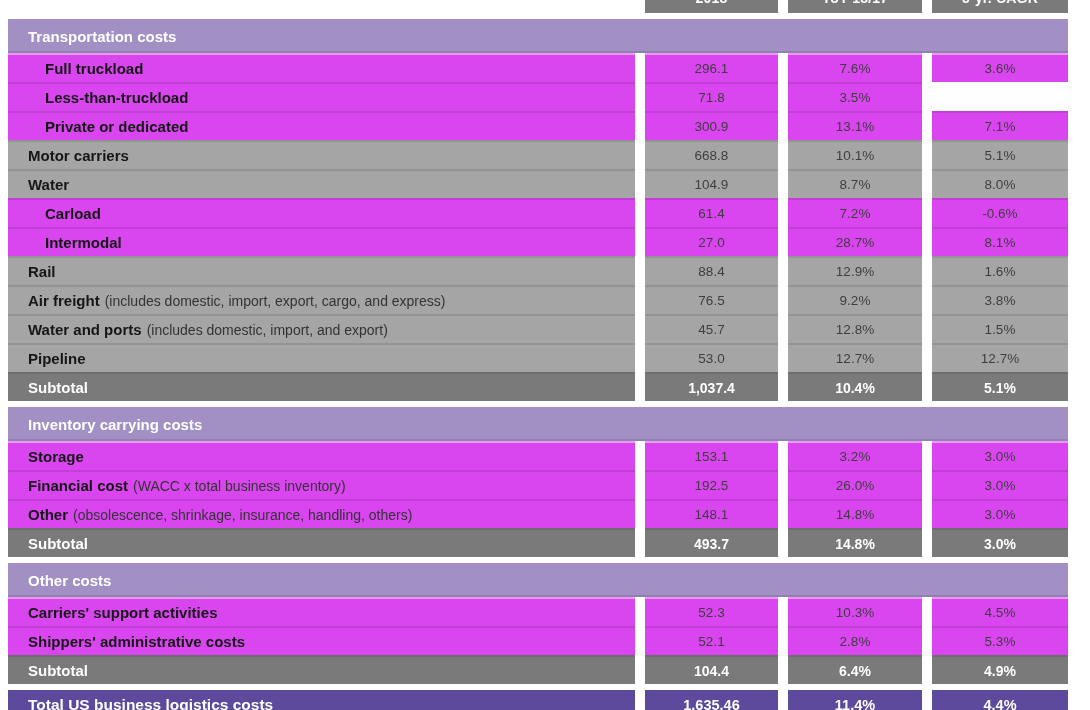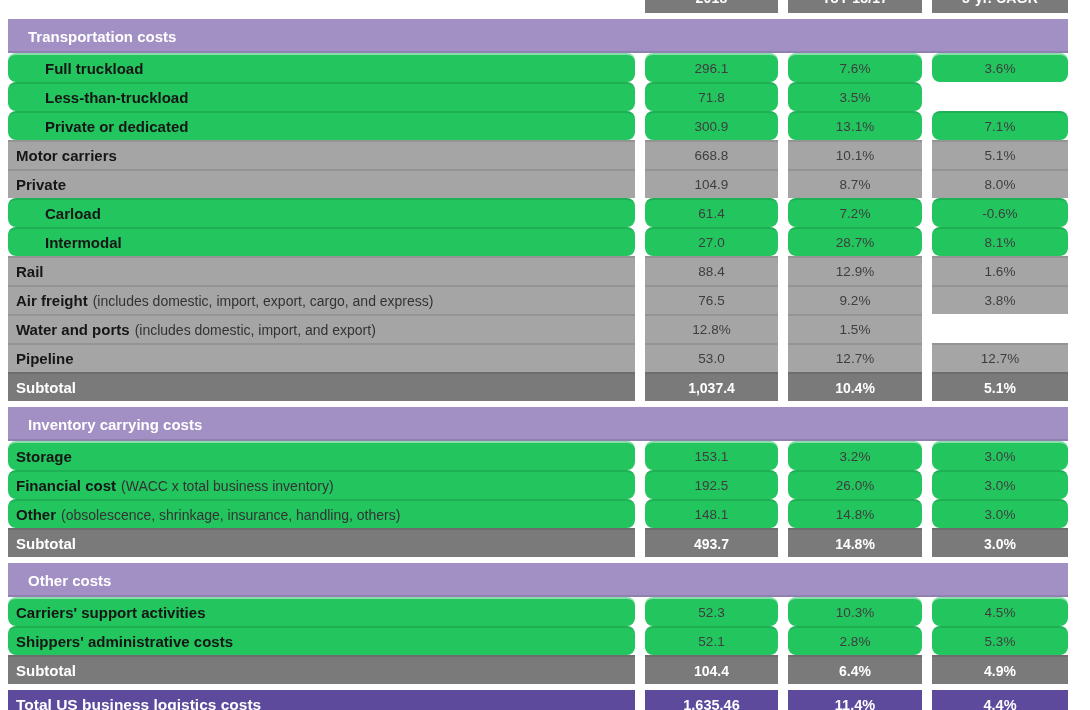--- a/index.html
+++ b/index.html
@@ -18,28 +18,28 @@
   .section { margin-bottom: 6px; }
   .section-header { width: 1060px; height: 34px; background: #a290c5; color: #ffffff;
                     font-weight: bold; font-size: 15px; display: flex; align-items: center;
                     padding-left: 20px; box-shadow: inset 0 -2px 0 rgba(0,0,0,0.10); }
 
   .row { height: 29px; }
   .row > div { display: flex; align-items: center; }
   .row + .row > div { border-top: 2px solid rgba(0,0,0,0.10); }
   .section-header + .row > div { border-top: 2px solid rgba(255,255,255,0.45); }
 
-  .label-cell { padding-left: 8px; }
+  .label-cell { padding-left: 20px; }
   .row.indent .label-cell { padding-left: 37px; }
   .label-cell .lbl { font-weight: bold; color: #161616; font-size: 15px; white-space: nowrap; }
   .label-cell .note { font-weight: normal; color: #333333; font-size: 14px; margin-left: 5px; white-space: nowrap; }
 
   .vcell { justify-content: center; font-size: 13.5px; color: #3e3e3e; }
 
-  .shade-light > div { background: #22c55e; border-radius: 8px; }
+  .shade-light > div { background: #d946ef; }
   .shade-medium > div { background: #a5a5a5; }
   .shade-subtotal > div { background: #7a7a7a; }
   .shade-subtotal .lbl, .shade-subtotal .vcell { color: #ffffff; }
   .shade-subtotal .vcell { font-weight: bold; font-size: 14px; }
 
   .total-row { height: 32px; margin-top: 0; }
   .total-row > div { background: #5d4a9c; border-bottom: 3px solid #4c3c85; }
   .total-row .lbl { color: #ffffff; font-size: 15.5px; }
   .total-row .vcell { color: #ffffff; font-weight: bold; font-size: 14.5px; }
 </style>
@@ -92,21 +92,21 @@
         <div class="grid row shade-medium">
           <div class="label-cell">
             <span class="lbl">Motor carriers</span>
           </div>
           <div class="vcell">668.8</div>
           <div class="vcell">10.1%</div>
           <div class="vcell">5.1%</div>
         </div>
         <div class="grid row shade-medium">
           <div class="label-cell">
-            <span class="lbl">Private</span>
+            <span class="lbl">Water</span>
           </div>
           <div class="vcell">104.9</div>
           <div class="vcell">8.7%</div>
           <div class="vcell">8.0%</div>
         </div>
         <div class="grid row shade-light indent">
           <div class="label-cell">
             <span class="lbl">Carload</span>
           </div>
           <div class="vcell">61.4</div>
@@ -136,20 +136,21 @@
           </div>
           <div class="vcell">76.5</div>
           <div class="vcell">9.2%</div>
           <div class="vcell">3.8%</div>
         </div>
         <div class="grid row shade-medium">
           <div class="label-cell">
             <span class="lbl">Water and ports</span>
             <span class="note">(includes domestic, import, and export)</span>
           </div>
+          <div class="vcell">45.7</div>
           <div class="vcell">12.8%</div>
           <div class="vcell">1.5%</div>
         </div>
         <div class="grid row shade-medium">
           <div class="label-cell">
             <span class="lbl">Pipeline</span>
           </div>
           <div class="vcell">53.0</div>
           <div class="vcell">12.7%</div>
           <div class="vcell">12.7%</div>

